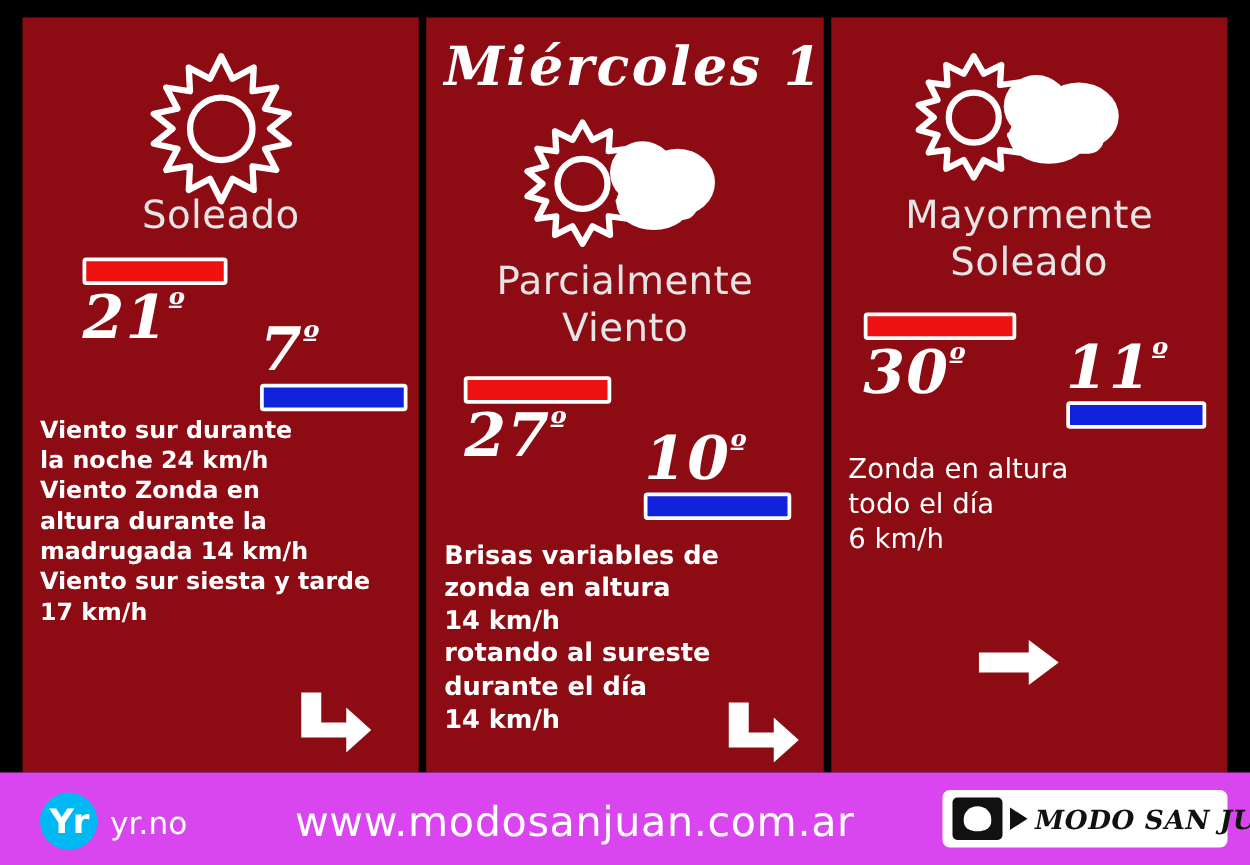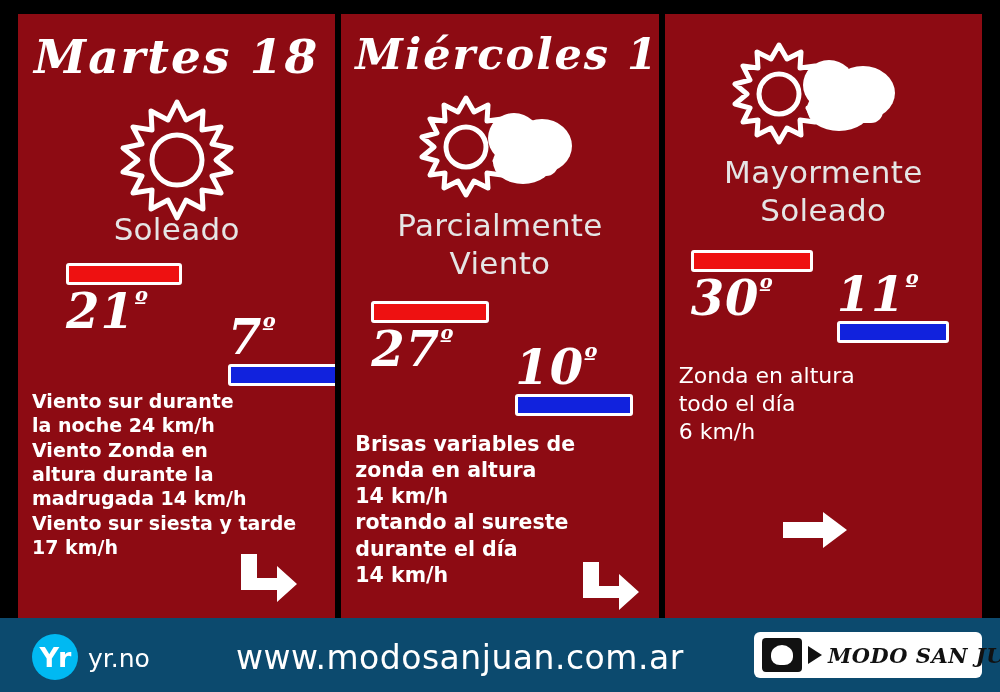--- a/index.html
+++ b/index.html
@@ -109,21 +109,21 @@
   .wind-arrow {
     position: absolute;
     width: 72px; height: 52px;
   }
 
   
   .footer {
     position: absolute;
     left: 0; bottom: 0;
     width: 1000px; height: 74px;
-    background: #0c4a6e;
+    background: #d946ef;
     color: #fff;
   }
   .yr-badge {
     position: absolute;
     left: 32px; top: 16px;
     width: 46px; height: 46px;
     border-radius: 50%;
     background: #00b9f2;
     color: #ffffff;
     font-family: "DejaVu Sans", sans-serif;
@@ -191,39 +191,38 @@
   }
 </style>
 </head>
 <body>
 
 <div id="root">
 
   <div class="columns">
 
     <div class="col">
-      <div class="day-title">Martes 18</div>
 
       <div class="icon-wrap">
         <svg width="140" height="110" viewBox="0 0 140 110" aria-hidden="true">
           <g fill="none" stroke="#ffffff" stroke-width="5" stroke-linejoin="round">
             <polygon points="70,6 79,24 96,15 95,34 114,31 105,48 124,52 109,64 124,76 105,80 114,97 95,94 96,113 79,104 70,122 61,104 44,113 45,94 26,97 35,80 16,76 31,64 16,52 35,48 26,31 45,34 44,15 61,24"></polygon>
             <circle cx="70" cy="64" r="25"></circle>
           </g>
         </svg>
       </div>
 
       <div class="cond">Soleado</div>
 
       <div class="temps">
         <div class="temp-block" style="left:34px; top:8px;">
           <div class="temp-bar hot" style="width:116px;"></div>
           <div class="temp-val"><span>21</span><sup>º</sup></div>
         </div>
-        <div class="temp-block" style="left:176px; top:56px;margin-left:20px;">
+        <div class="temp-block" style="left:176px; top:56px;">
           <div class="temp-val"><span>7</span><sup>º</sup></div>
           <div class="temp-bar cold" style="width:118px; margin-top:2px;"></div>
         </div>
       </div>
 
       <div class="notes" style="margin-top:14px;">Viento sur durante
 la noche 24 km/h
 Viento Zonda en
 altura durante la
 madrugada 14 km/h
@@ -297,21 +296,21 @@
       </div>
 
       <div class="cond">Mayormente
 Soleado</div>
 
       <div class="temps">
         <div class="temp-block" style="left:12px; top:14px;">
           <div class="temp-bar hot" style="width:122px;"></div>
           <div class="temp-val"><span>30</span><sup>º</sup></div>
         </div>
-        <div class="temp-block" style="left:158px; top:32px;">
+        <div class="temp-block" style="left:174px; top:32px;">
           <div class="temp-val"><span>11</span><sup>º</sup></div>
           <div class="temp-bar cold" style="width:112px; margin-top:2px;"></div>
         </div>
       </div>
 
       <div class="notes" style="margin-top:6px;">Zonda en altura
 todo el día
 6 km/h</div>
 
       <svg class="wind-arrow" style="left:118px; bottom:70px; width:64px; height:36px;" viewBox="0 0 64 36" aria-hidden="true">

